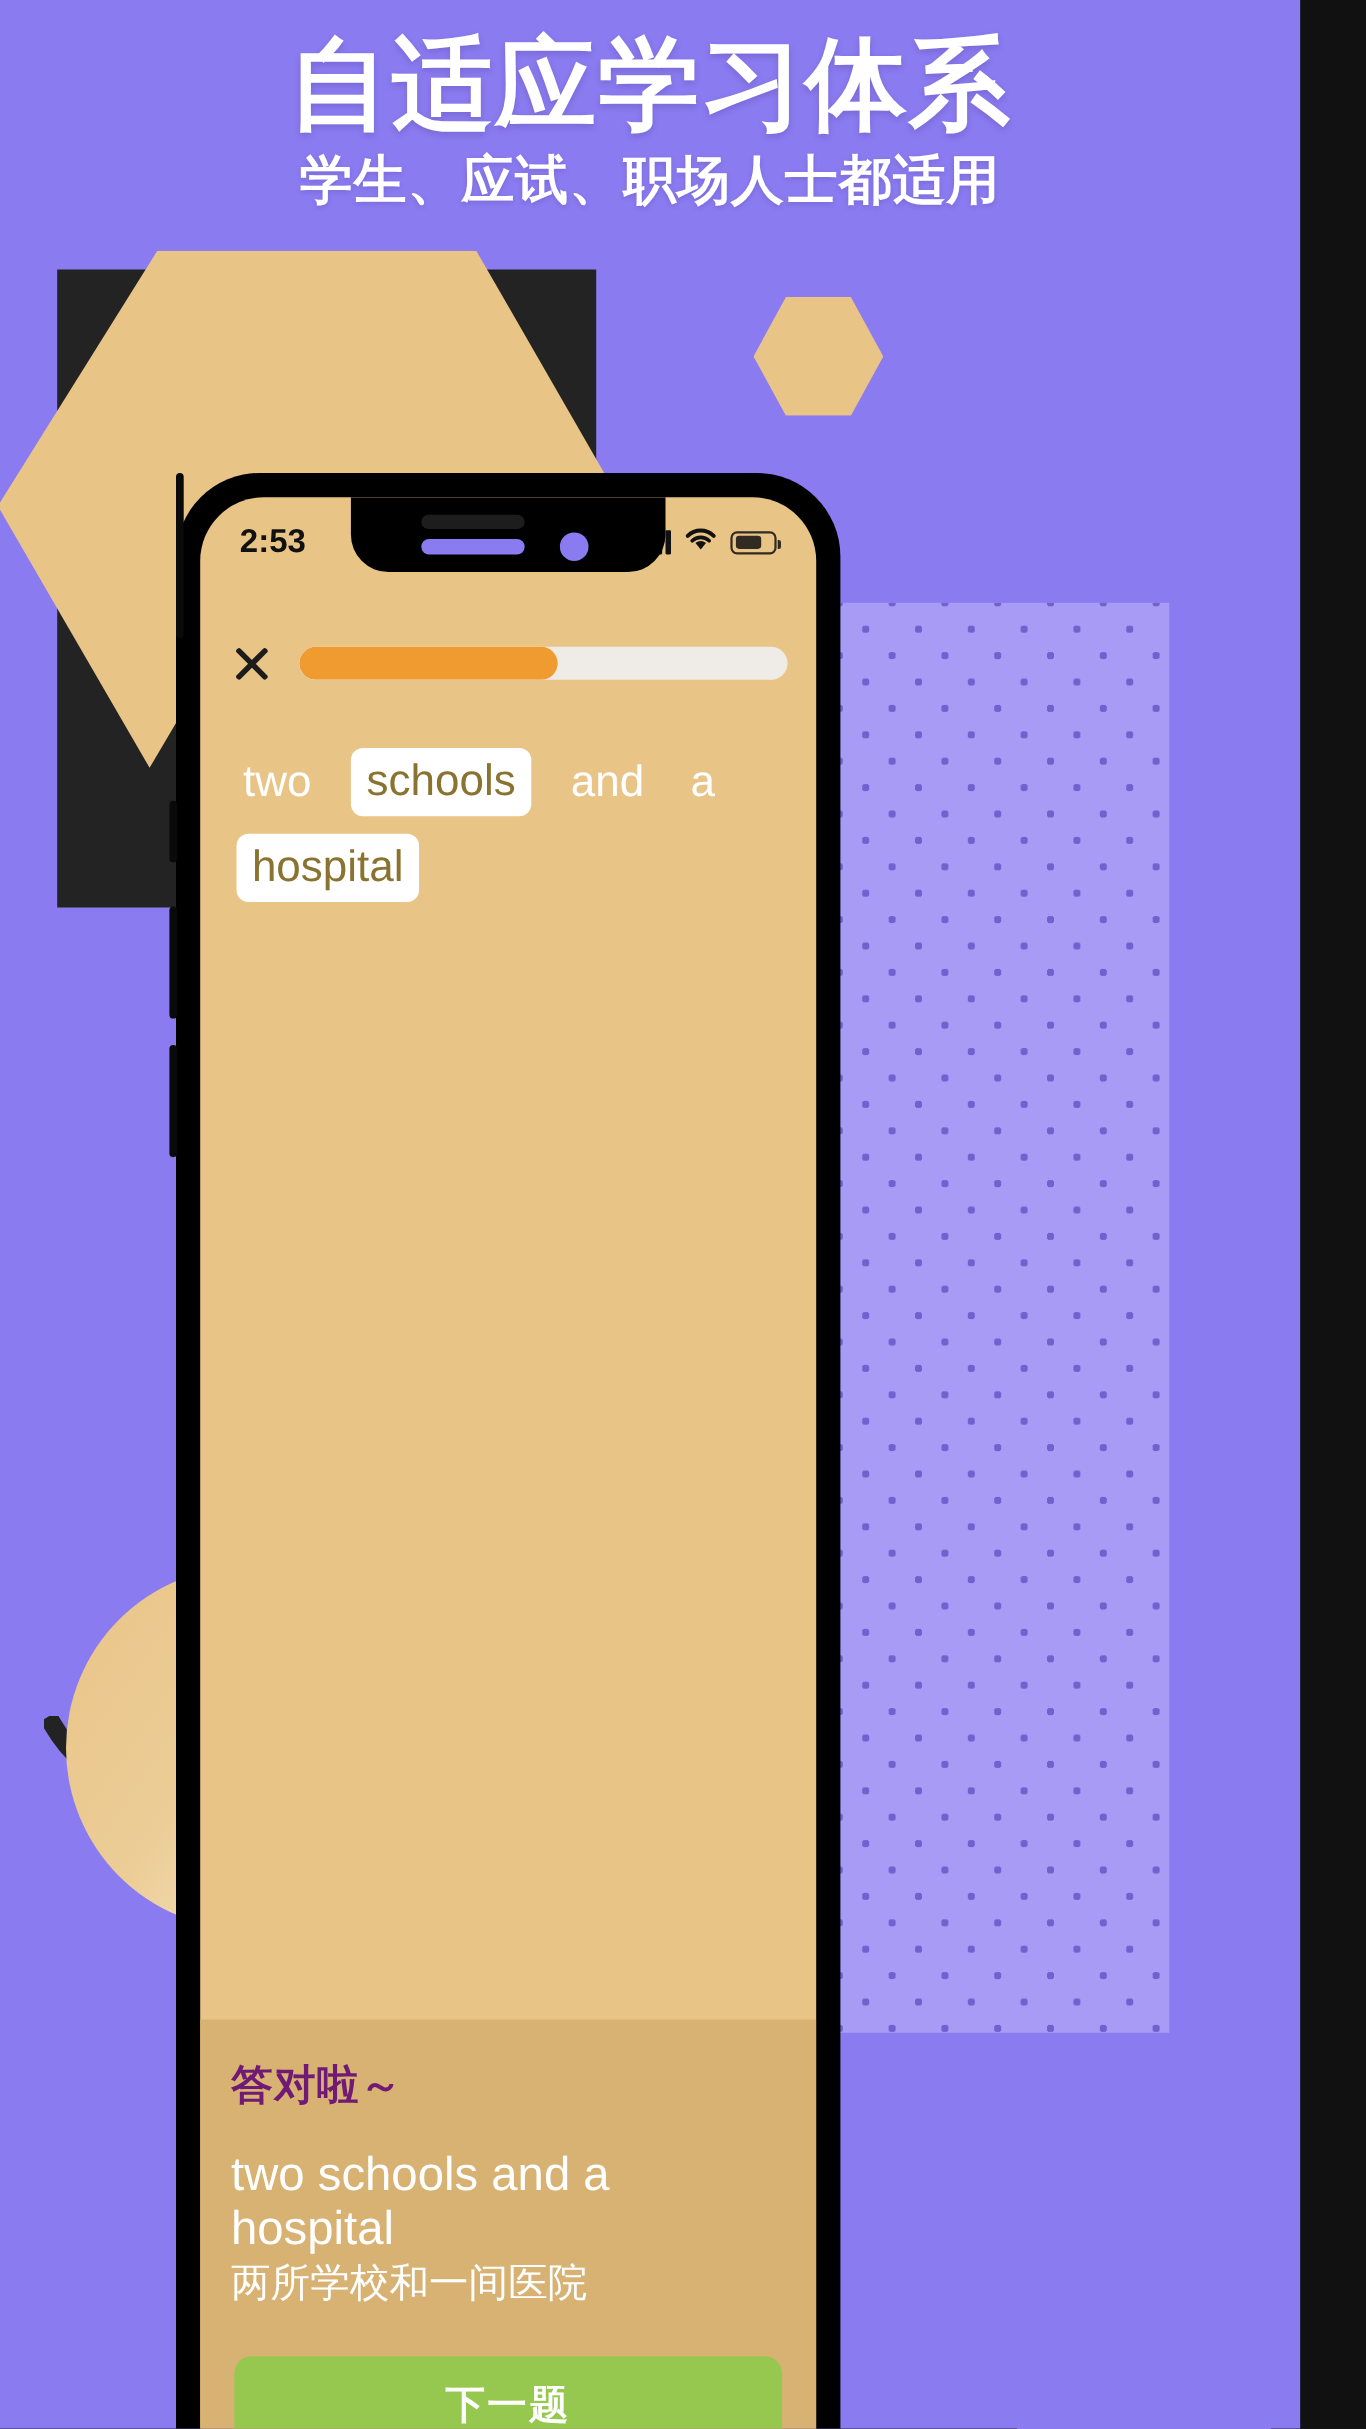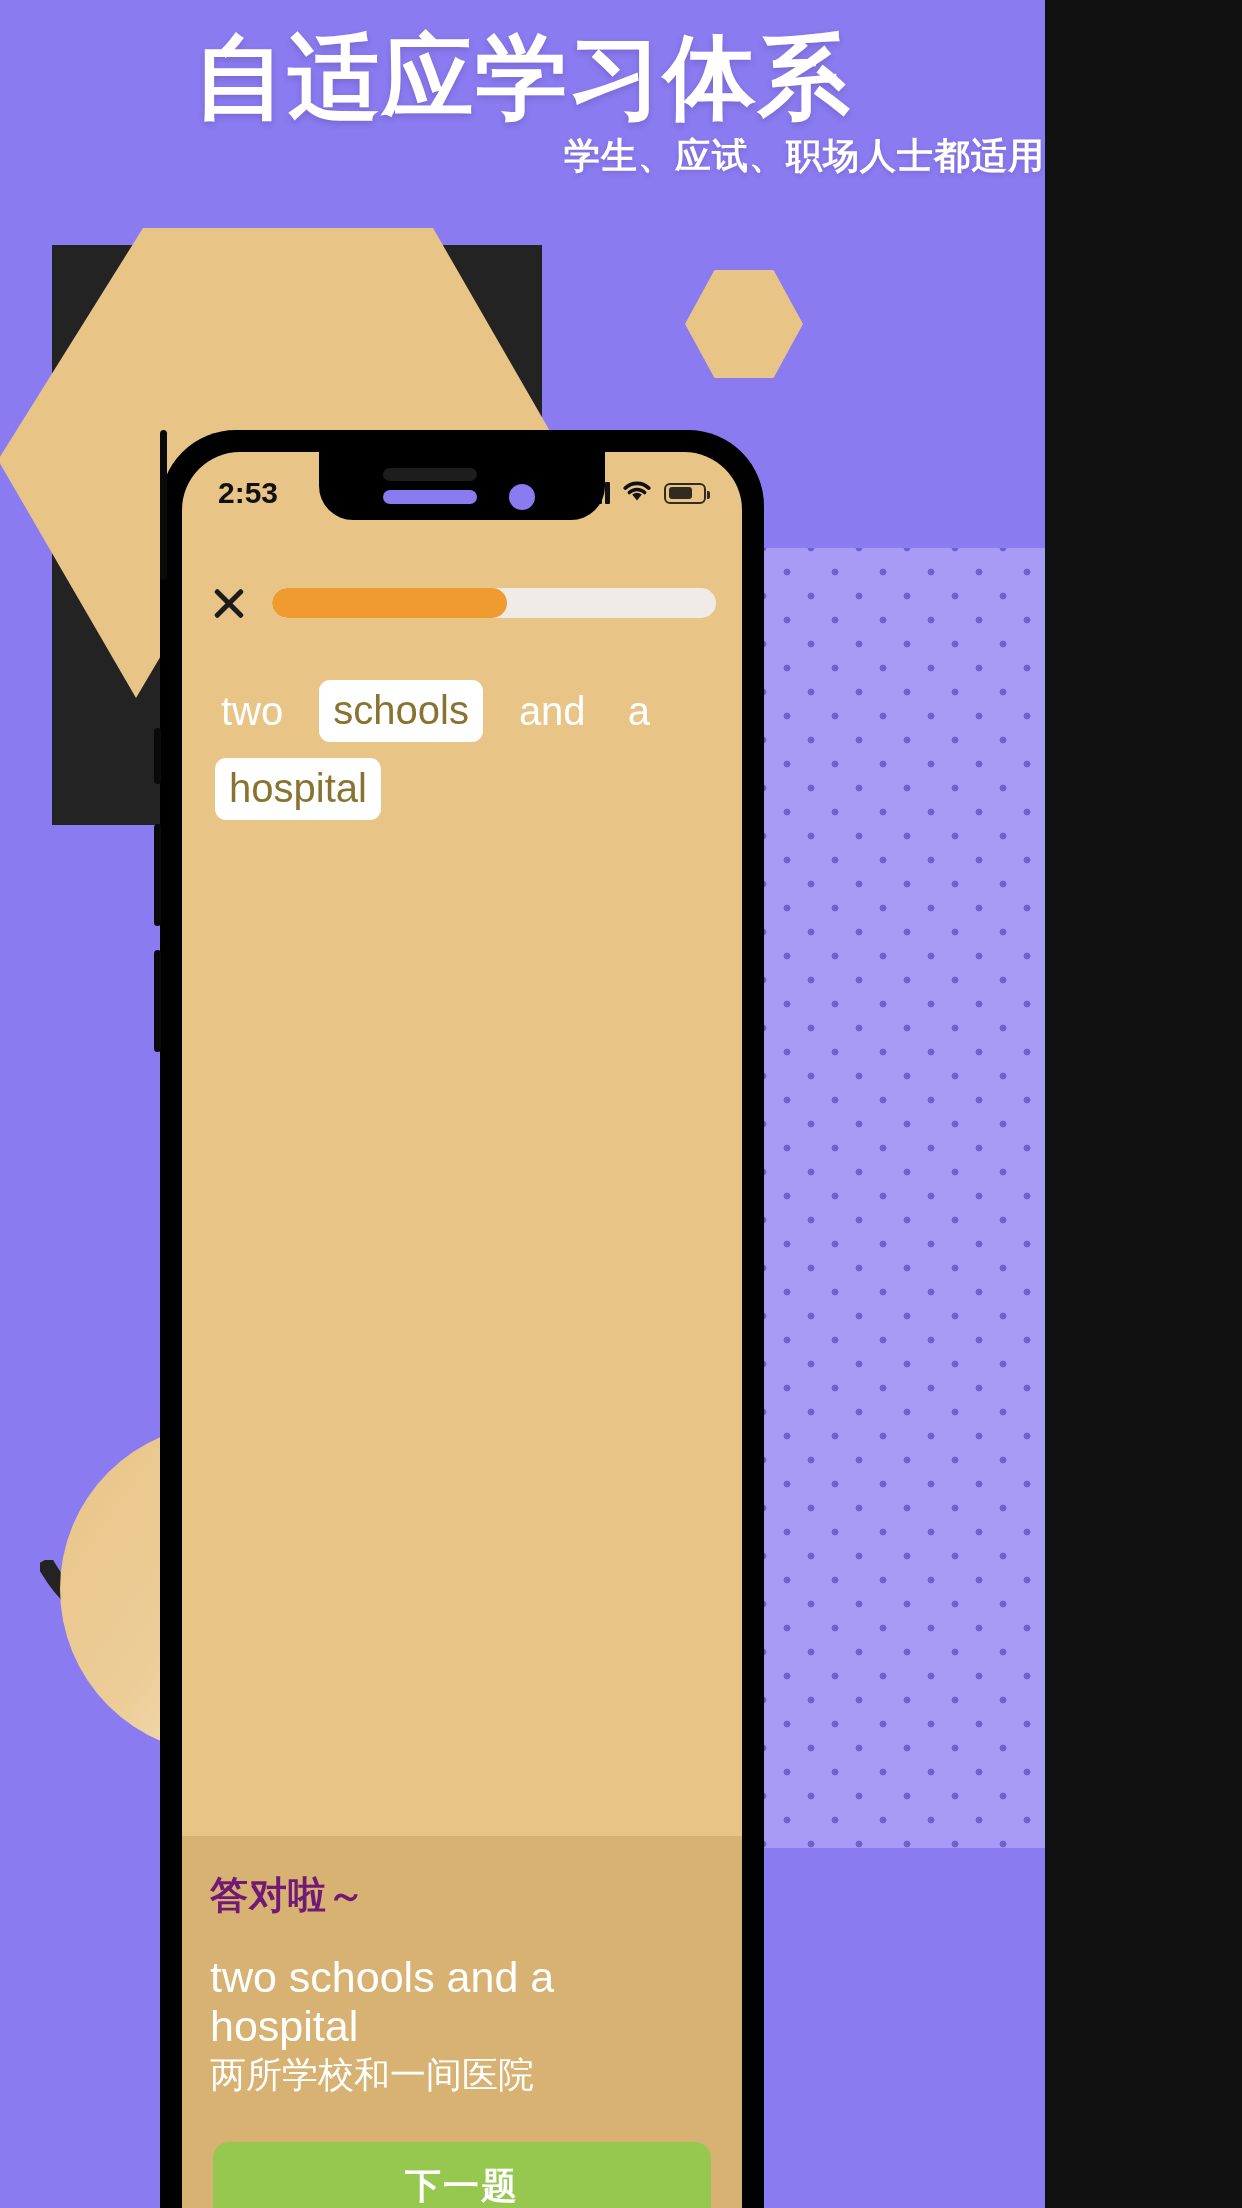--- a/index.html
+++ b/index.html
@@ -2,21 +2,21 @@
 <html><head>
 <meta charset="utf-8">
 <style>
   * { margin:0; padding:0; box-sizing:border-box; }
   html,body{ background:#111; }
   body{
     font-family:"Liberation Sans","DejaVu Sans",sans-serif;
   }
   #stage{
     position:relative;
-    width:1045px; height:2208px;
+    width:1182px; height:2208px;
     overflow:hidden;
     background:#8a7bf0;
   }
 
   
   .deco{ position:absolute; }
 
   #dark-rect{
     left:52px; top:245px;
     width:490px; height:580px;
@@ -64,23 +64,23 @@
     text-align:center;
     color:#ffffff;
     font-size:92px;
     font-weight:bold;
     letter-spacing:2px;
     line-height:1.2;
     text-shadow: 0 3px 6px rgba(60,40,120,.22);
   }
   #subhead{
     position:absolute; left:0; right:0; top:132px;
-    text-align:right;
-    color:#ffffff;
-    font-size:36px;
+    text-align:center;
+    color:#ffffff;
+    font-size:48px;
     font-weight:bold;
     letter-spacing:1px;
     text-shadow: 0 2px 5px rgba(60,40,120,.2);
   }
 
   
   #phone{
     position:absolute;
     left:160px; top:430px;
     width:604px; height:1800px;

